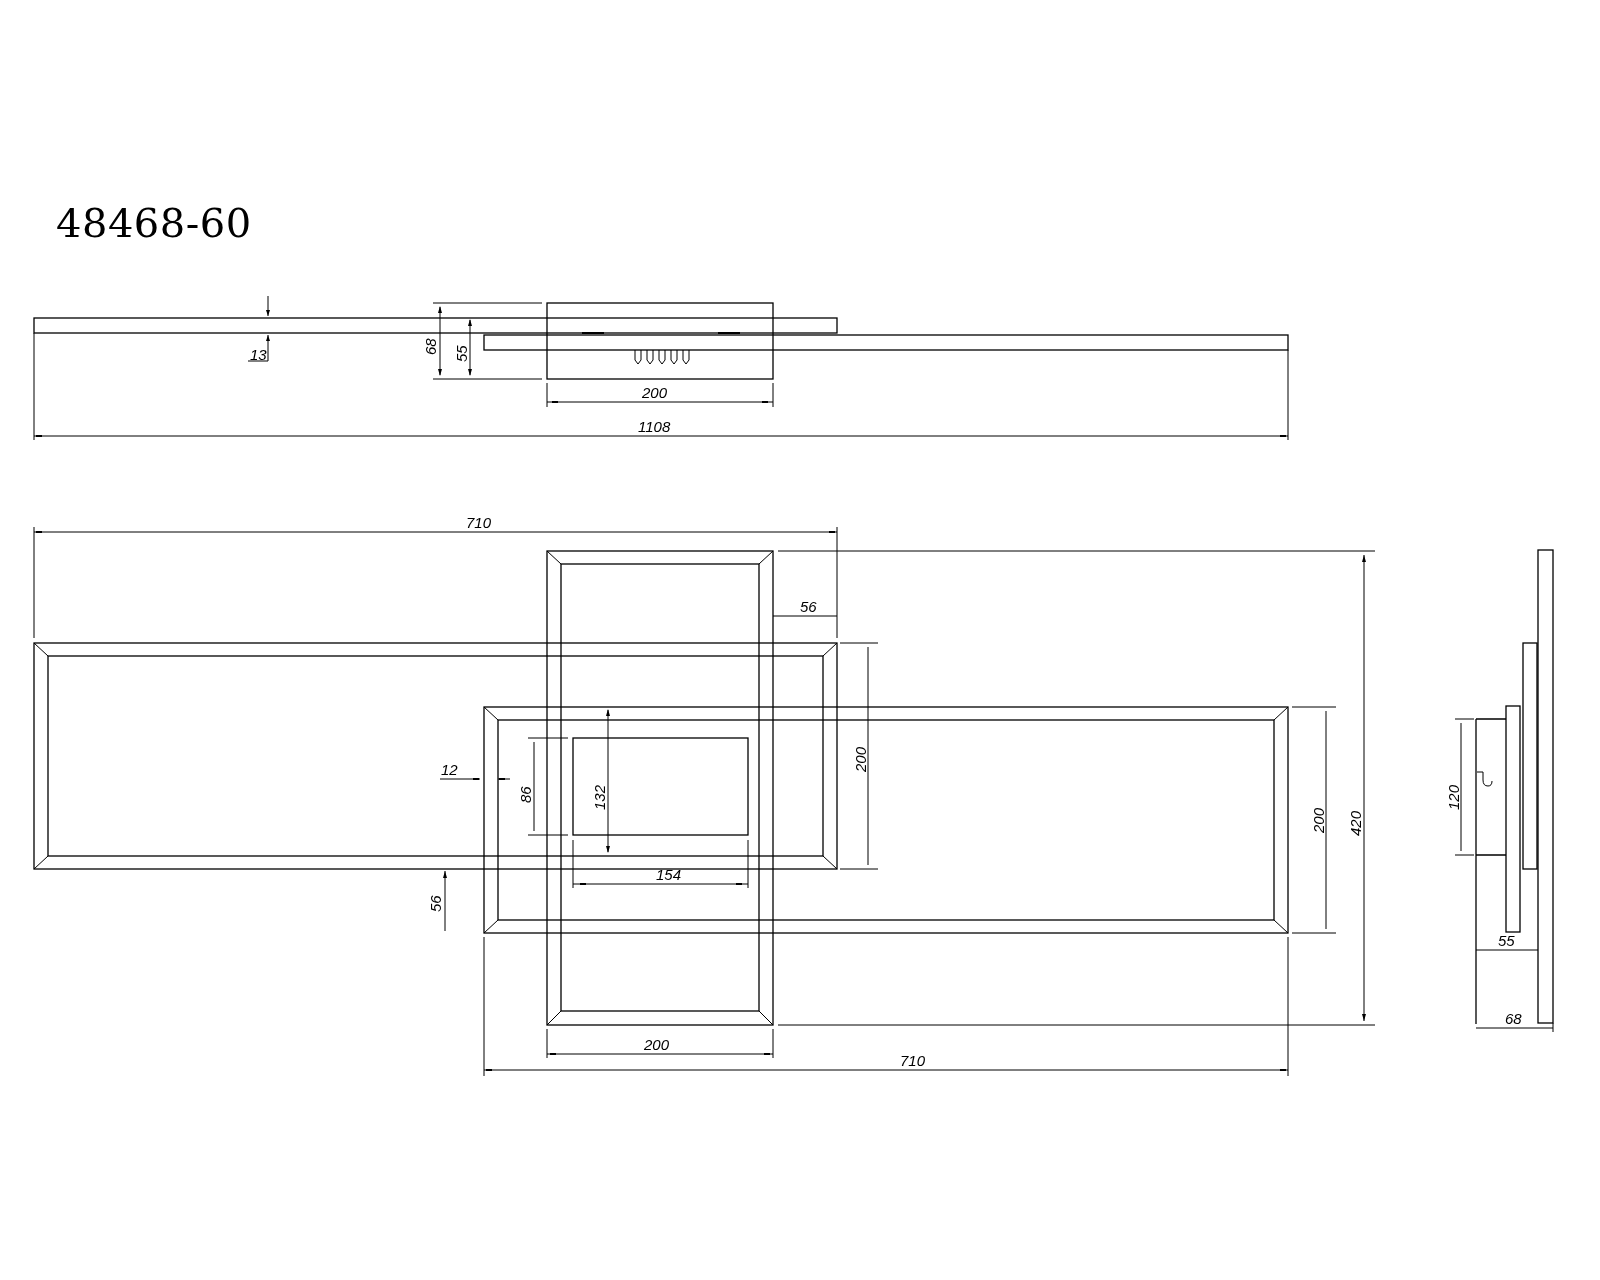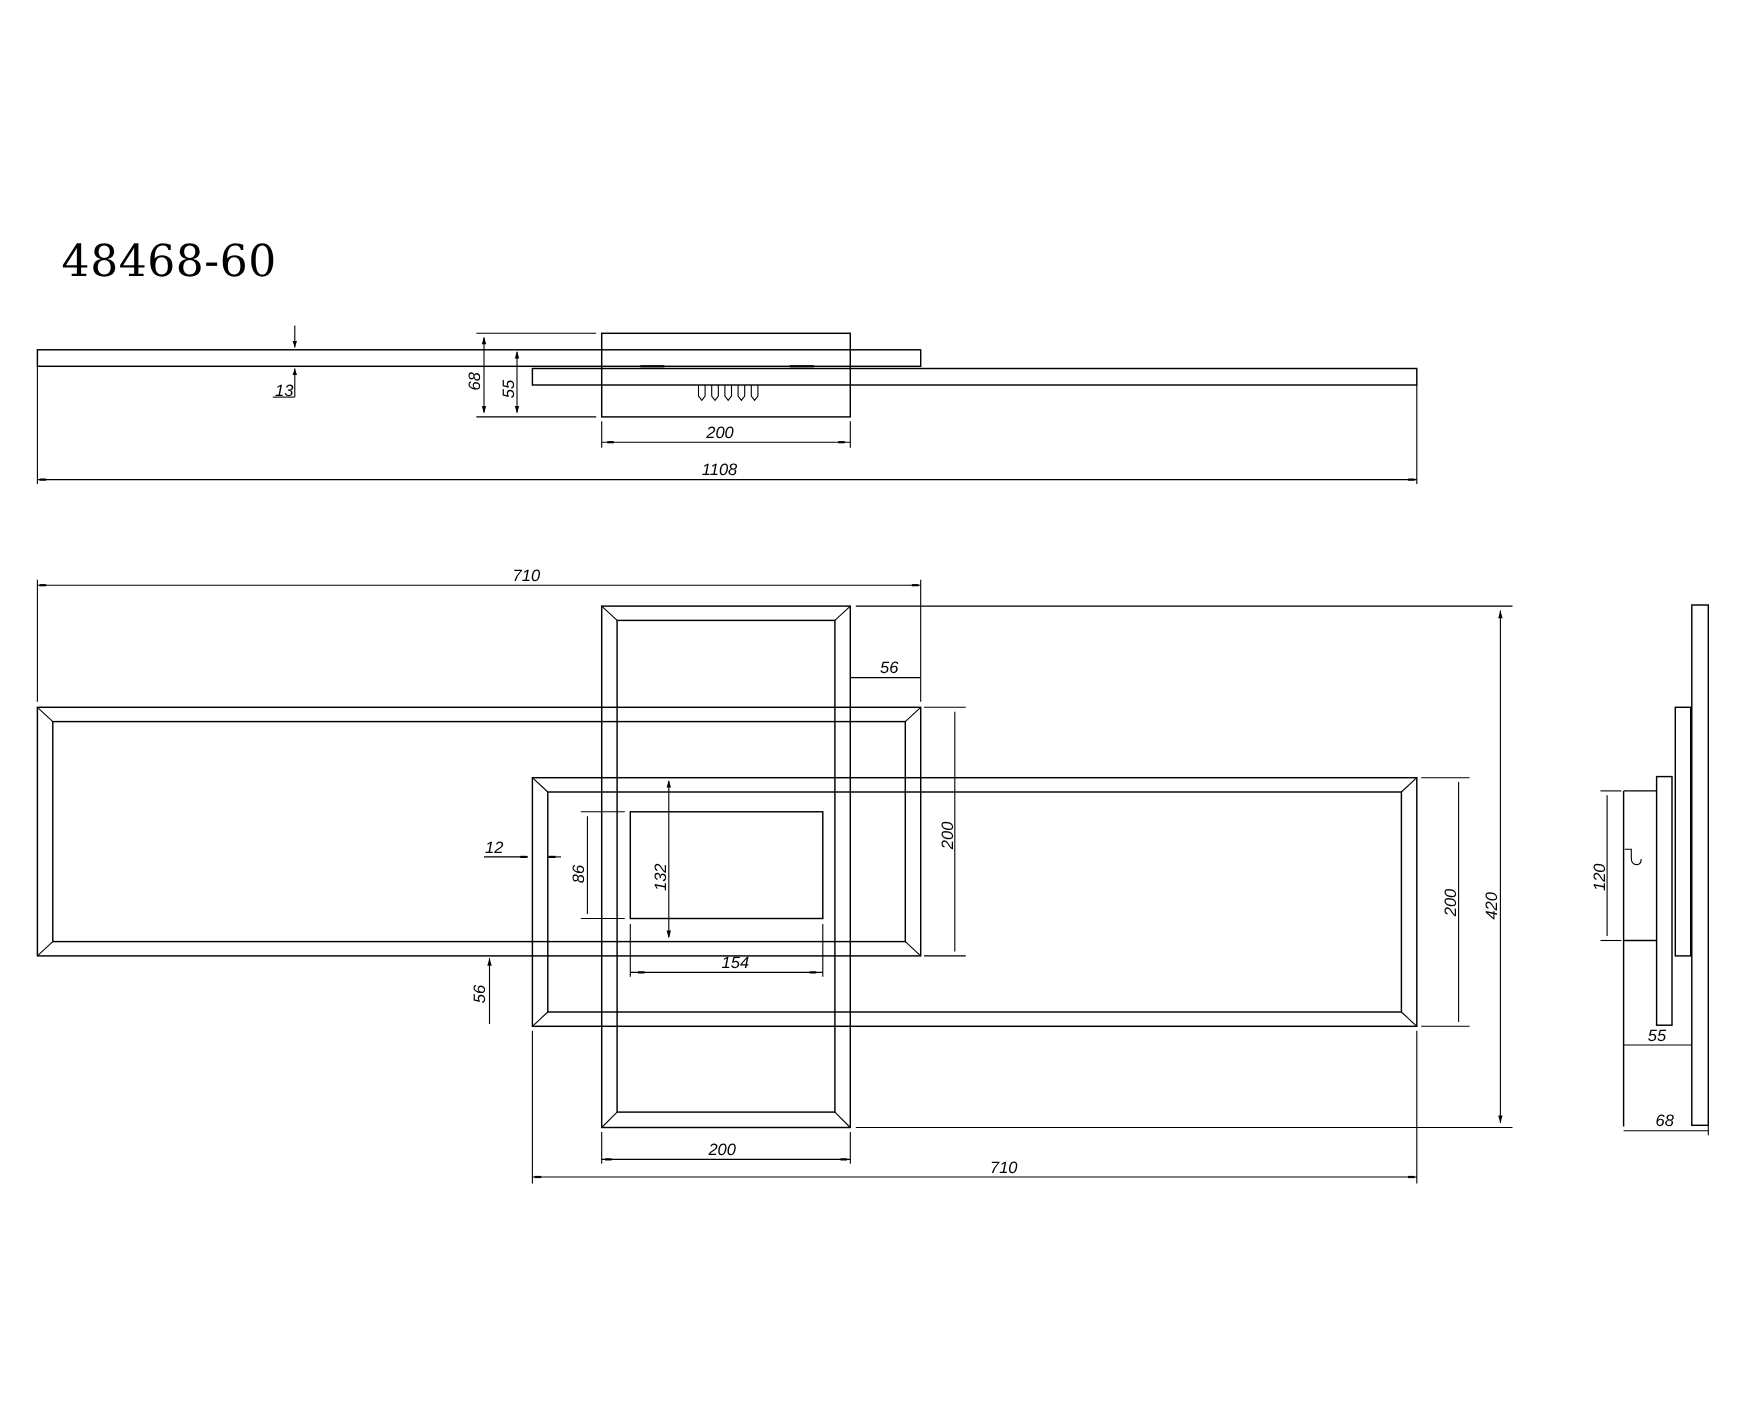--- a/index.html
+++ b/index.html
@@ -1,18 +1,18 @@
 <!DOCTYPE html>
 <html><head>
 <meta charset="utf-8">
 <style>
   html, body { margin: 0; padding: 0; background: #ffffff; }
   body { width: 1600px; height: 1280px; position: relative; overflow: hidden; }
   #canvas { position: absolute; left: 0; top: 0; width: 1600px; height: 1280px; }
-  .title { position: absolute; left: 56px; top: 200px; font-family: "DejaVu Serif", "Liberation Serif", serif; font-size: 40px; color: #000; letter-spacing: 0.5px; margin-top: 15px; }
+  .title { position: absolute; left: 56px; top: 200px; font-family: "DejaVu Serif", "Liberation Serif", serif; font-size: 40px; color: #000; letter-spacing: 0.5px; }
   svg text { font-family: "Liberation Sans", "DejaVu Sans", sans-serif; font-style: italic; font-size: 15px; fill: #000; }
   .ln { stroke: #000; stroke-width: 1.3; fill: none; }
   .thin { stroke: #000; stroke-width: 1; fill: none; }
   .solid { fill: #000; }
 </style>
 </head>
 <body>
 
 <div class="title">48468-60</div>
 

